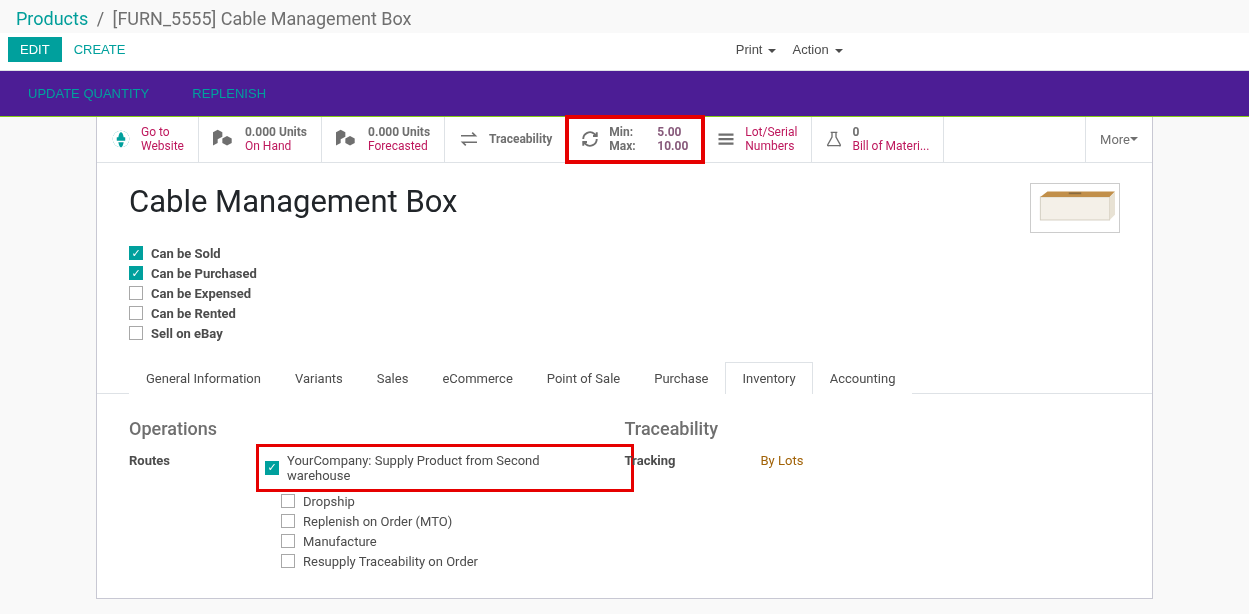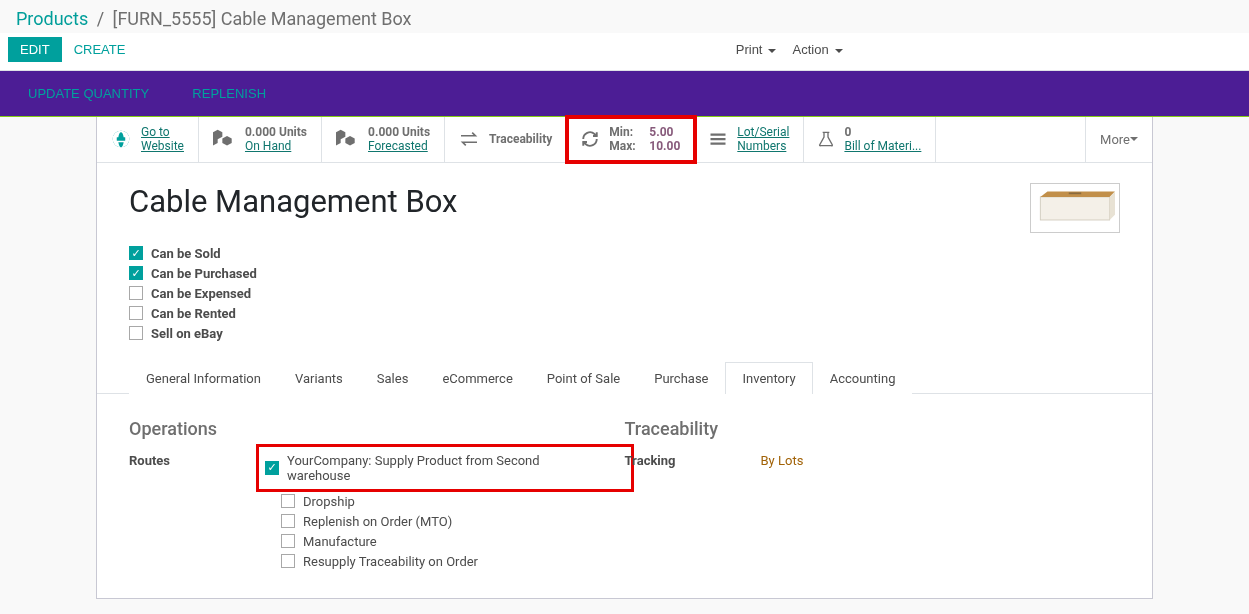--- a/index.html
+++ b/index.html
@@ -24,23 +24,23 @@
   .sheet-wrap { padding: 0 96px 24px; }
   .sheet { background: #fff; border: 1px solid #c8c8d3; border-top: none; }
   
   .stat-buttons { display: flex; border-bottom: 1px solid #dee2e6; }
   .stat-btn { display: flex; align-items: center; gap: 10px; padding: 8px 14px; border-right: 1px solid #dee2e6; cursor: pointer; min-height: 44px; }
   .stat-btn:last-of-type { border-right: none; }
   .stat-btn.more { margin-left: auto; border-left: 1px solid #dee2e6; border-right: none; gap: 0; color: #6f6f6f; }
   .stat-icon { color: #6f6f6f; display: flex; align-items: center; }
   .stat-text { display: flex; flex-direction: column; line-height: 1.2; font-size: 12px; }
   .stat-value { font-weight: 700; color: #6f6f6f; }
-  .stat-label { color: #0f766e; text-decoration: underline; }
+  .stat-label { color: #be185d; }
   .highlight-red { outline: 4px solid #e60000; outline-offset: -2px; }
-  .minmax-row { display: flex; gap: 8px; }
+  .minmax-row { display: flex; gap: 16px; }
   .minmax-lbl { font-weight: 700; color: #6f6f6f; min-width: 32px; }
   .minmax-val { font-weight: 700; color: #875a7b; }
   
   .title-area { display: flex; align-items: flex-start; padding: 20px 32px 8px; }
   .title-area h1 { font-size: 31px; font-weight: 400; color: #212529; flex: 1; }
   .product-img { width: 90px; height: 50px; border: 1px solid #ccc; padding: 4px; }
   
   .checks { padding: 0 32px 16px; }
   .check-row { display: flex; align-items: center; gap: 8px; margin: 5px 0; }
   .chk { width: 14px; height: 14px; border: 1px solid #a8a8a8; display: inline-flex; align-items: center; justify-content: center; font-size: 11px; line-height: 1; color: #fff; }

